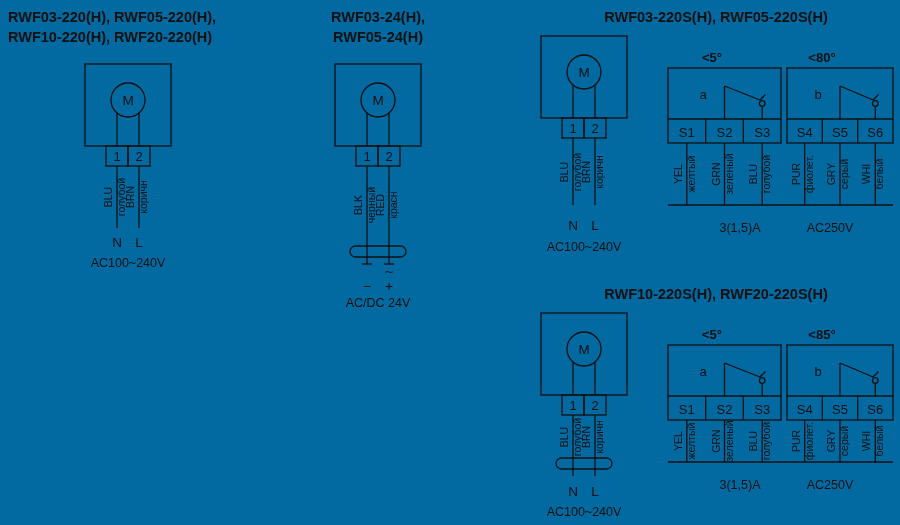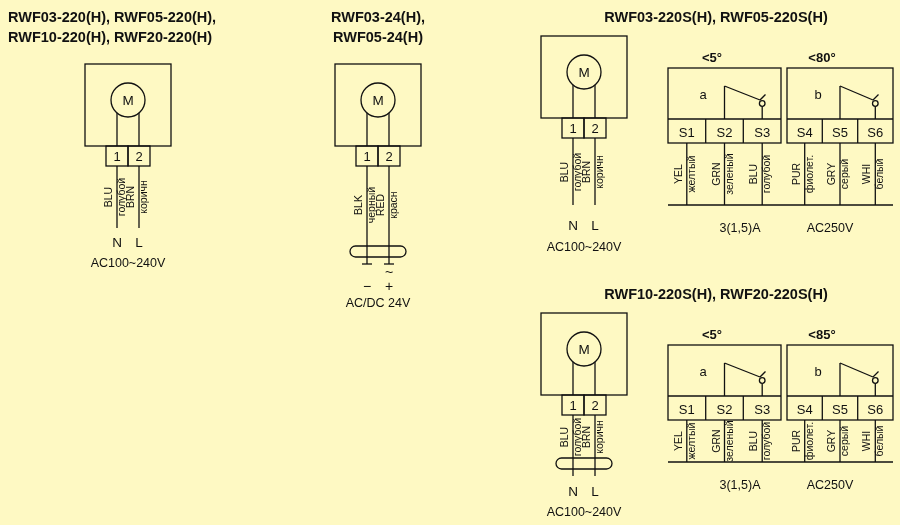--- a/index.html
+++ b/index.html
@@ -1,16 +1,16 @@
 <!DOCTYPE html>
 <html><head>
 <meta charset="utf-8">
 <style>
   html,body{margin:0;padding:0;background:#ffffff;}
-  #stage{position:relative;width:900px;height:525px;background:#fef9c3;overflow:hidden;}
+  #stage{position:relative;width:900px;height:525px;background:#0369a1;overflow:hidden;}
   svg text{font-family:"Liberation Sans",sans-serif;fill:#111111;}
   svg line,svg rect,svg circle{stroke:#111111;stroke-width:1.3;fill:none;}
   .title{font-size:14.5px;font-weight:700;}
   .m{font-size:13.5px;}
   .term{font-size:13px;}
   .vl{font-size:10.5px;}
   .pole{font-size:13.5px;}
   .volt{font-size:12.5px;}
   .sl{font-size:13px;}
   .ang{font-size:13px;font-weight:700;}

